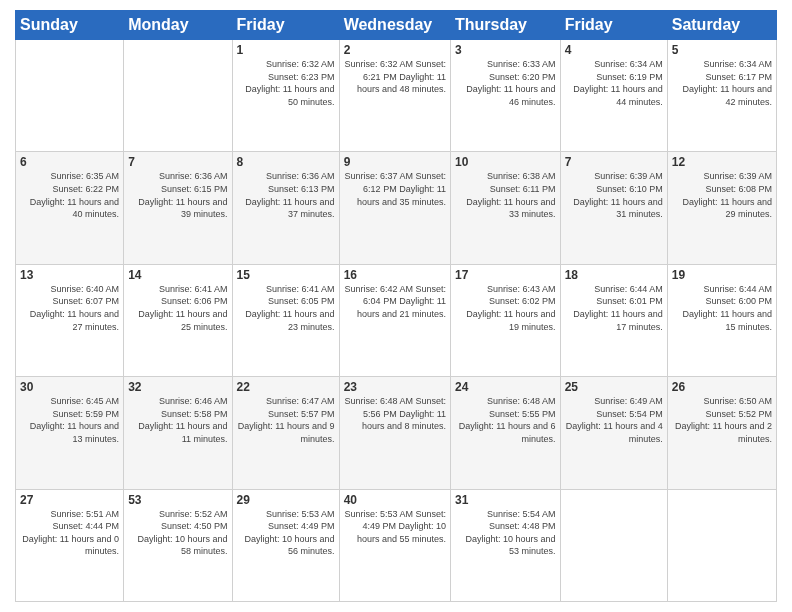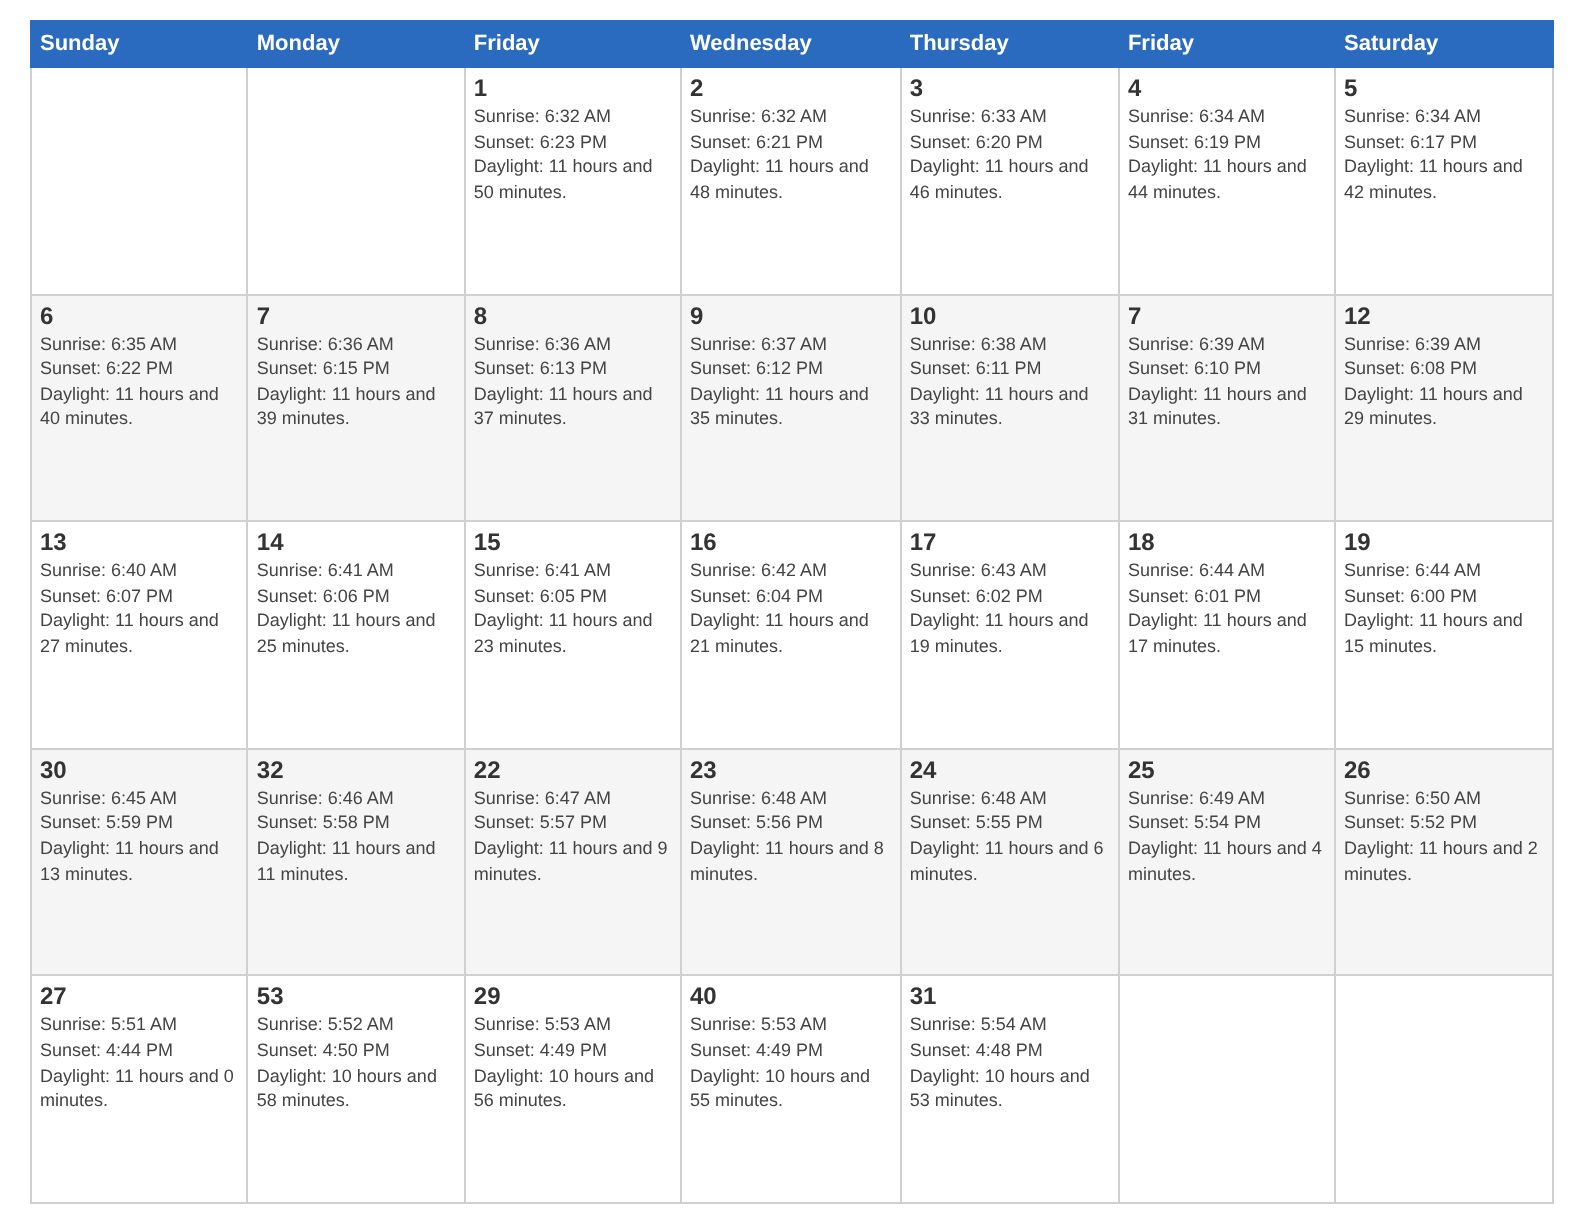--- a/index.html
+++ b/index.html
@@ -43,21 +43,21 @@
       font-weight: 400;
     }
     .calendar-table {
       width: 100%;
       border-collapse: collapse;
       flex: 1;
     }
     .calendar-table th {
       background: #2a6bbf;
       color: #fff;
-      font-size: 11px;
+      font-size: 16px;
       font-weight: 600;
       padding: 5px 4px;
       text-align: left;
       border: 1px solid #2a6bbf;
     }
     .calendar-table td {
       border: 1px solid #d0d0d0;
       vertical-align: top;
       padding: 3px 4px;
       width: 113px;
@@ -71,20 +71,21 @@
       font-size: 12px;
       font-weight: 700;
       color: #333;
       display: block;
       margin-bottom: 1px;
     }
     .day-info {
       font-size: 9px;
       color: #444;
       line-height: 1.4;
+      text-align: right;
     }
     .empty-cell {
       background: #fff !important;
     }
   </style>
 </head>
 <body>
 
 <div class="page">
 

